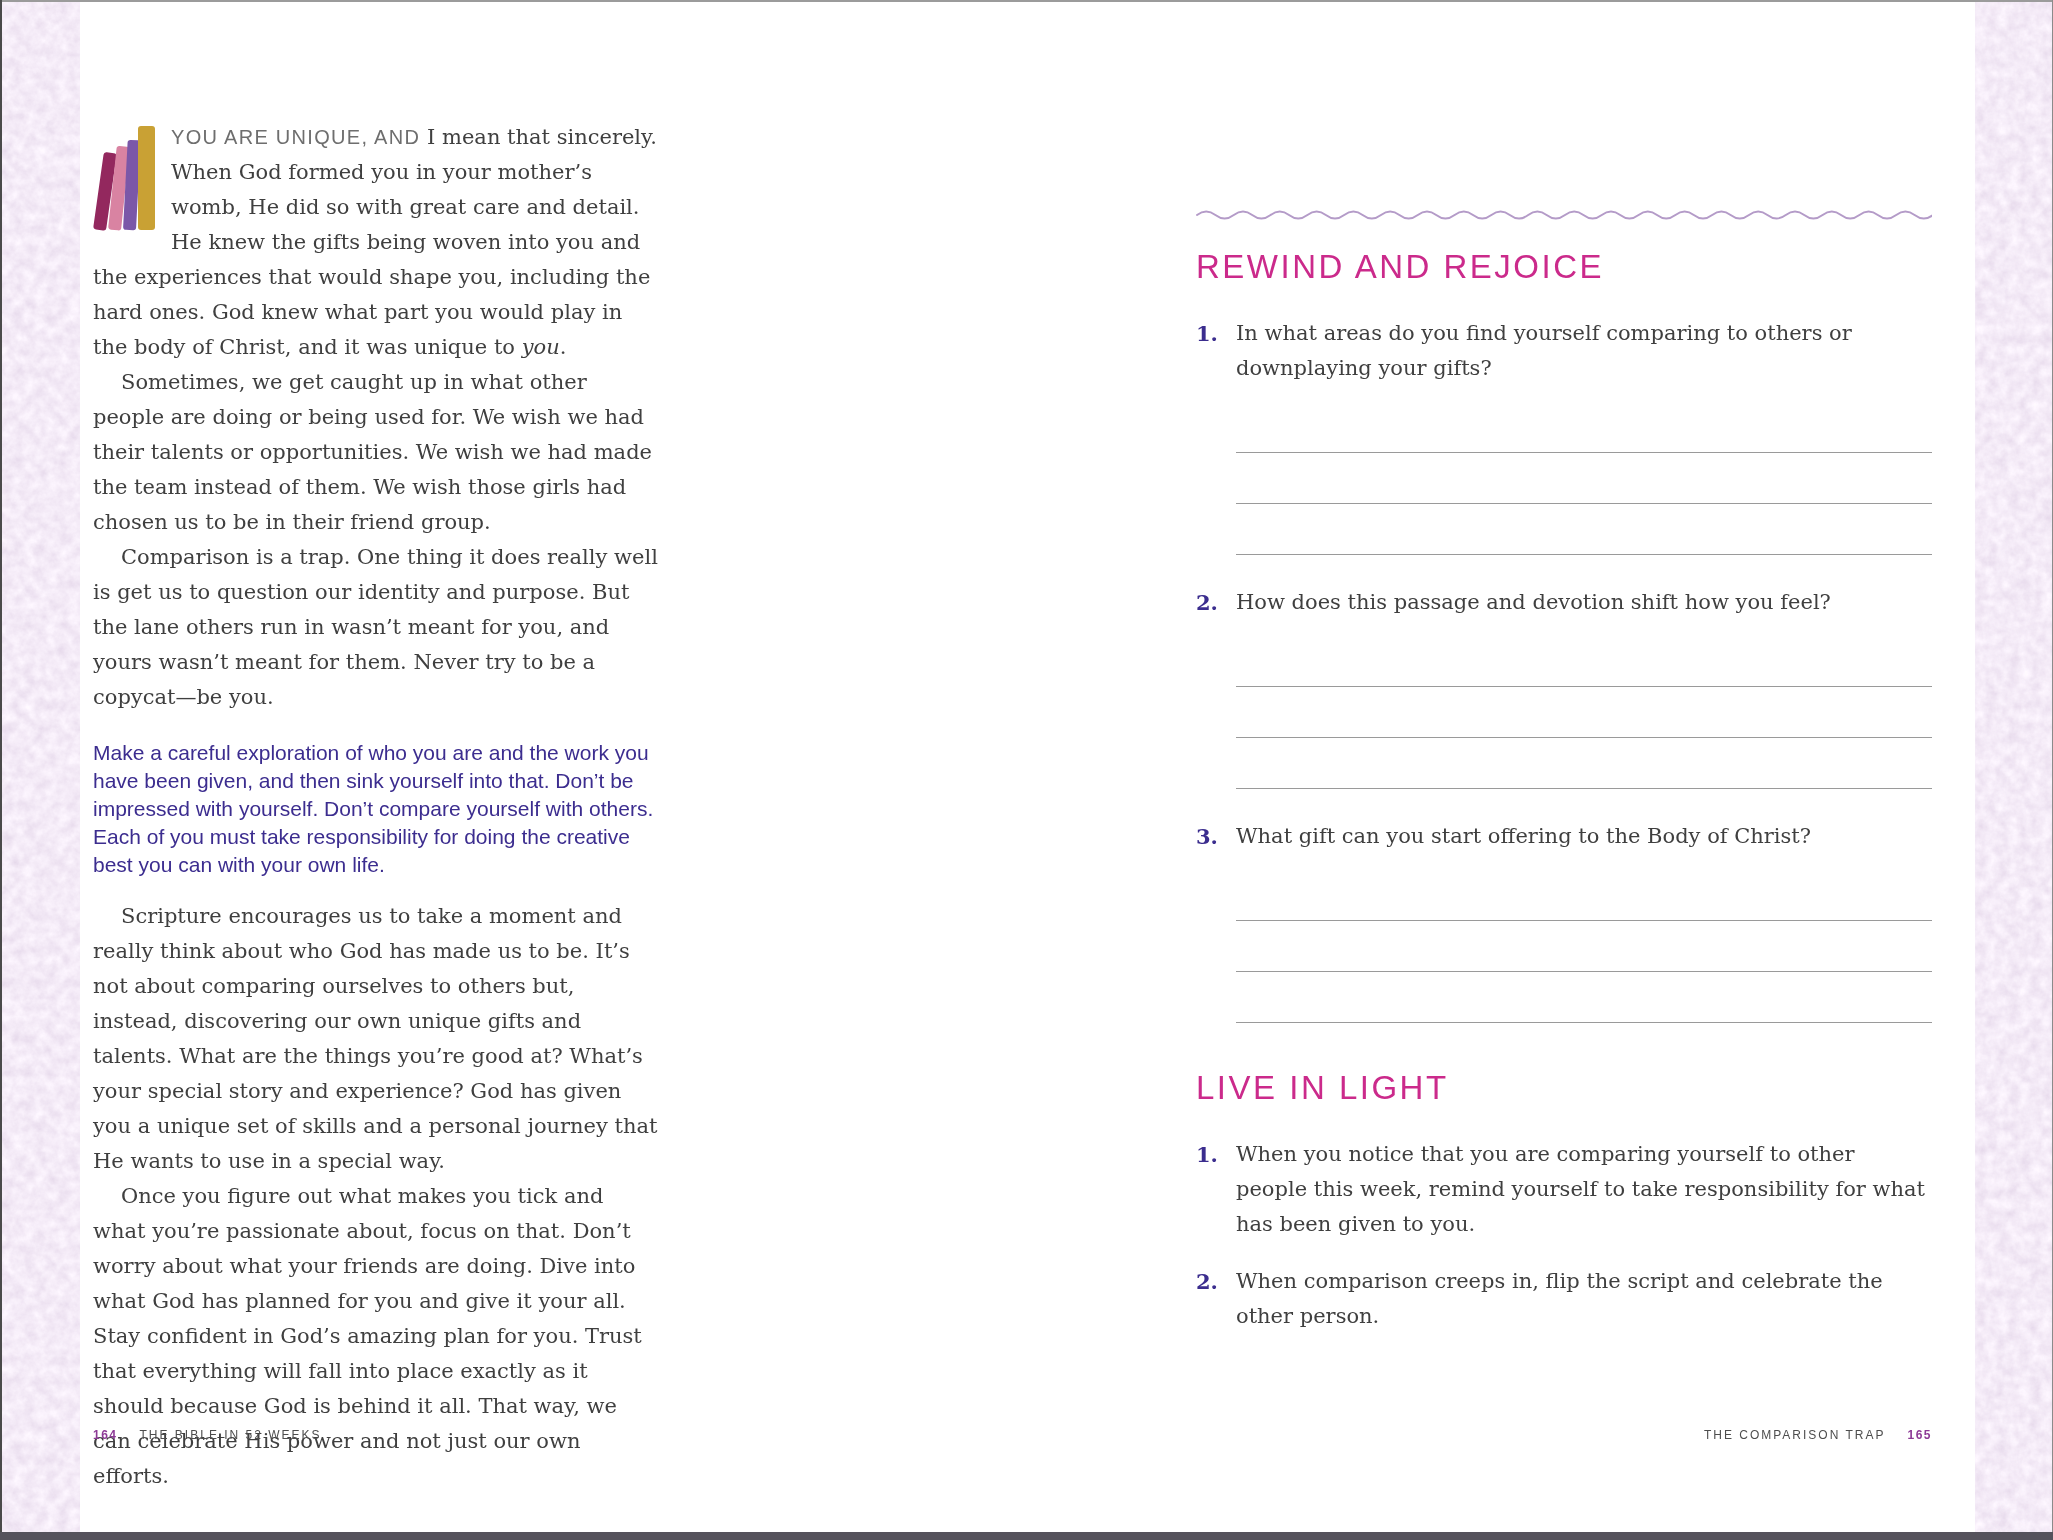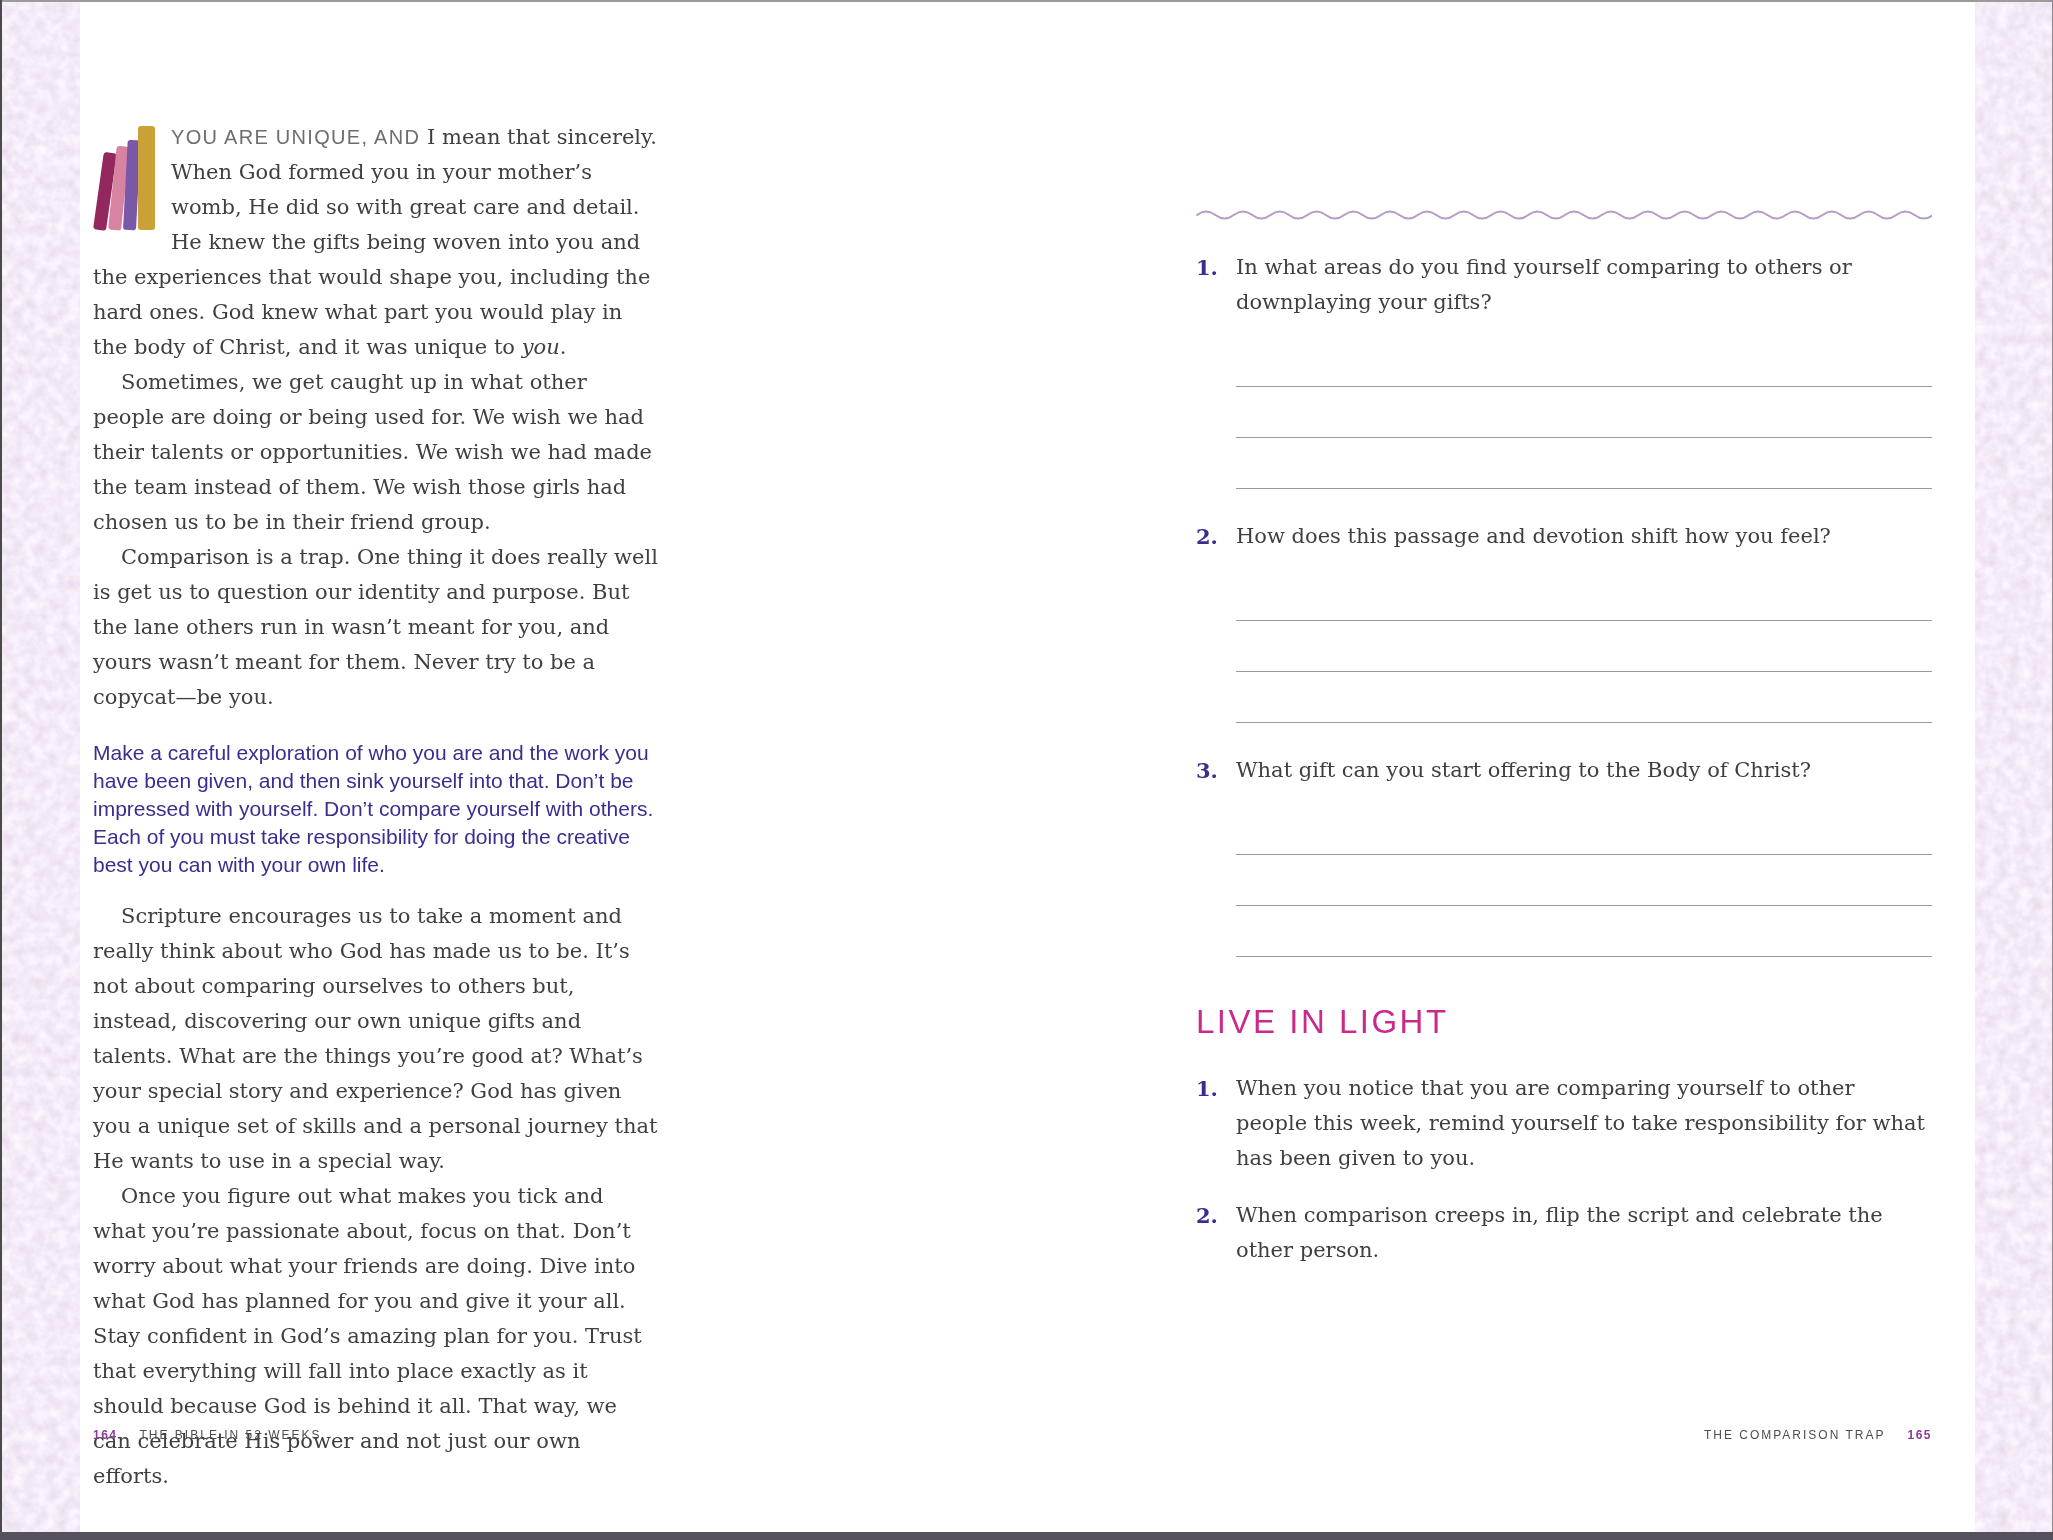--- a/index.html
+++ b/index.html
@@ -111,20 +111,21 @@
     <span class="pagenum">164</span><span>THE BIBLE IN 52 WEEKS</span>
   </div>
 </div>
 
 <div class="page page-right">
   <svg class="wavy" width="736" height="12" viewBox="0 0 736 12">
     <path id="wavy-path" fill="none" stroke="#b49bc8" stroke-width="2" stroke-linecap="round" d="M1 7 q9.2 -7 18.4 0 q9.2 7 18.4 0 q9.2 -7 18.4 0 q9.2 7 18.4 0 q9.2 -7 18.4 0 q9.2 7 18.4 0 q9.2 -7 18.4 0 q9.2 7 18.4 0 q9.2 -7 18.4 0 q9.2 7 18.4 0 q9.2 -7 18.4 0 q9.2 7 18.4 0 q9.2 -7 18.4 0 q9.2 7 18.4 0 q9.2 -7 18.4 0 q9.2 7 18.4 0 q9.2 -7 18.4 0 q9.2 7 18.4 0 q9.2 -7 18.4 0 q9.2 7 18.4 0 q9.2 -7 18.4 0 q9.2 7 18.4 0 q9.2 -7 18.4 0 q9.2 7 18.4 0 q9.2 -7 18.4 0 q9.2 7 18.4 0 q9.2 -7 18.4 0 q9.2 7 18.4 0 q9.2 -7 18.4 0 q9.2 7 18.4 0 q9.2 -7 18.4 0 q9.2 7 18.4 0 q9.2 -7 18.4 0 q9.2 7 18.4 0 q9.2 -7 18.4 0 q9.2 7 18.4 0 q9.2 -7 18.4 0 q9.2 7 18.4 0 q9.2 -7 18.4 0 q9.2 7 18.4 0"></path>
   </svg>
   <div id="right-sections">
       <div class="section">
+        <h2 class="section-heading">REWIND AND REJOICE</h2>
         <div class="q-item">
           <span class="q-num">1.</span>
           <span class="q-text">In what areas do you find yourself comparing to others or downplaying your gifts?</span>
         </div>
         <div class="answer-lines">
           <div class="answer-line"></div>
           <div class="answer-line"></div>
           <div class="answer-line"></div>
         </div>
         <div class="q-item">

